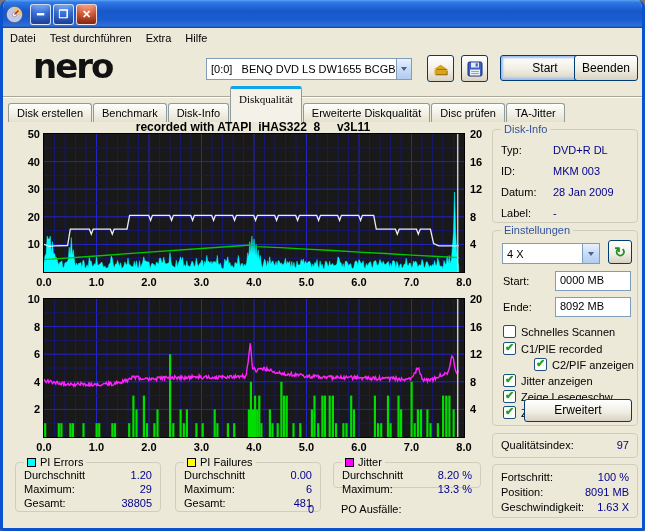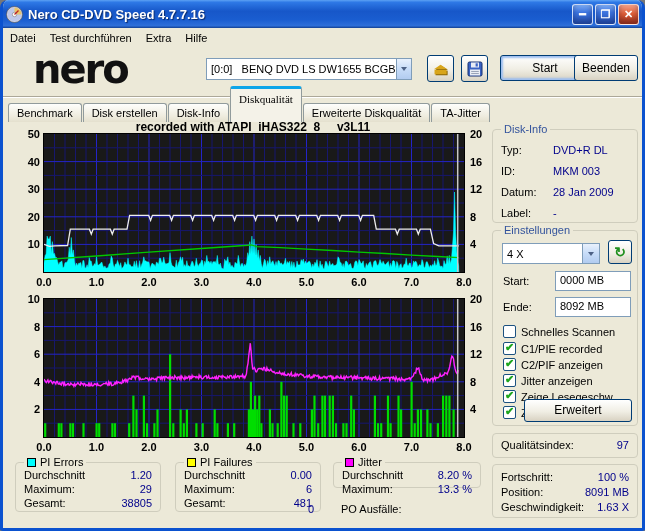--- a/index.html
+++ b/index.html
@@ -35,21 +35,21 @@
 
   
   .menubar{
     position:absolute; left:0; top:28px; width:639px; height:19px;
     background:#ECE9D8; display:flex; align-items:center; font-size:11px; color:#000;
   }
   .menu-item{ padding:2px 7px; }
   .toolbar{ position:absolute; left:0; top:47px; width:639px; height:50px;
     border-bottom:1px solid #ACA899; box-shadow:0 1px 0 #fff; }
   .brand{ position:absolute; left:96px; top:3px; width:200px; text-align:left; color:#111; line-height:1; }
-  .brand .l1{ font-size:40px; font-weight:bold; letter-spacing:-2px; font-family:"DejaVu Sans",sans-serif; }
+  .brand .l1{ font-size:34px; font-weight:bold; letter-spacing:-2px; font-family:"DejaVu Sans",sans-serif; }
   .brand .l2{ font-size:13px; font-weight:bold; font-style:italic; letter-spacing:1px; margin-top:-2px; }
   .combo{
     position:absolute; left:203px; top:11px; width:206px; height:22px;
     background:#fff; border:1px solid #7F9DB9; font-size:11px;
     display:flex; align-items:center;
   }
   .combo .combo-text{ flex:1; padding-left:4px; white-space:pre; }
   .combo .combo-btn{ width:17px; height:100%; border-left:1px solid #7F9DB9;
     background:linear-gradient(180deg,#E9F1FC,#C7DCF8 50%,#B2CCF0); display:flex; align-items:center; justify-content:center; }
   .combo .arr{ width:0; height:0; border-left:3px solid transparent; border-right:3px solid transparent; border-top:4px solid #4D6185; }
@@ -124,21 +124,20 @@
 <div class="window">
 
   <div class="titlebar">
     <svg class="app-icon" viewBox="0 0 17 17">
       <circle cx="8.5" cy="8.5" r="8" fill="#D8D8E8" stroke="#555" stroke-width="0.7"></circle>
       <circle cx="8.5" cy="8.5" r="7" fill="#BFC8E8"></circle>
       <path d="M8.5 1.5 A7 7 0 0 1 15.5 8.5 L8.5 8.5 Z" fill="#E8C46A"></path>
       <circle cx="8.5" cy="8.5" r="2.2" fill="#fff" stroke="#777" stroke-width="0.6"></circle>
       <line x1="8.5" y1="8.5" x2="12.5" y2="4.5" stroke="#C02020" stroke-width="1.2"></line>
     </svg>
-    <span class="title">Nero CD-DVD Speed 4.7.7.16</span>
     <span class="win-btn">━<span style="position:absolute"></span></span>
     <span class="win-btn">❐</span>
     <span class="win-btn close">✕</span>
   </div>
 
   <div class="menubar">
     <span class="menu-item">Datei</span>
     <span class="menu-item">Test durchführen</span>
     <span class="menu-item">Extra</span>
     <span class="menu-item">Hilfe</span>
@@ -165,25 +164,26 @@
         <rect x="3" y="8.5" width="10" height="6" fill="#E8ECF4"></rect>
         <line x1="4.2" y1="10.5" x2="11.8" y2="10.5" stroke="#9AA4B8"></line>
         <line x1="4.2" y1="12.5" x2="11.8" y2="12.5" stroke="#9AA4B8"></line>
       </svg>
     </div>
     <div class="xp-btn default" style="left:497px; top:8px; width:90px;">Start</div>
     <div class="xp-btn" style="left:571px; top:8px; width:64px;">Beenden</div>
   </div>
 
   <div class="tabs">
+    <div class="tab">Disk erstellen</div>
     <div class="tab">Benchmark</div>
-    <div class="tab">Disk erstellen</div>
     <div class="tab">Disk-Info</div>
     <div class="tab active">Diskqualität</div>
     <div class="tab">Erweiterte Diskqualität</div>
+    <div class="tab">Disc prüfen</div>
     <div class="tab">TA-Jitter</div>
   </div>
 
   <div class="chart-header">recorded with ATAPI  iHAS322  8     v3L11</div>
   <div class="plot" id="plot1"><svg id="svg1" width="420" height="138">
         <rect x="0" y="0" width="420" height="138" fill="#191919"></rect>
         <line x1="10.5" y1="0" x2="10.5" y2="138" stroke="#17176E" stroke-width="1"></line>
         <line x1="21" y1="0" x2="21" y2="138" stroke="#17176E" stroke-width="1"></line>
         <line x1="31.500000000000004" y1="0" x2="31.500000000000004" y2="138" stroke="#17176E" stroke-width="1"></line>
         <line x1="42" y1="0" x2="42" y2="138" stroke="#17176E" stroke-width="1"></line>
@@ -401,21 +401,21 @@
     <div class="field" style="left:62px; top:66px; width:76px;">8092 MB</div>
 
     <div class="cb-row" style="top:93px;">
         <span class="cb"></span>
         <span>Schnelles Scannen</span>
       </div>
     <div class="cb-row" style="top:110px;">
         <span class="cb checked"></span>
         <span>C1/PIE recorded</span>
       </div>
-    <div class="cb-row" style="top:126px;">
+    <div class="cb-row" style="top:126px;margin-left:31px;">
         <span class="cb checked"></span>
         <span>C2/PIF anzeigen</span>
       </div>
     <div class="cb-row" style="top:142px;">
         <span class="cb checked"></span>
         <span>Jitter anzeigen</span>
       </div>
     <div class="cb-row" style="top:158px;">
         <span class="cb checked"></span>
         <span>Zeige Lesegeschw.</span>

